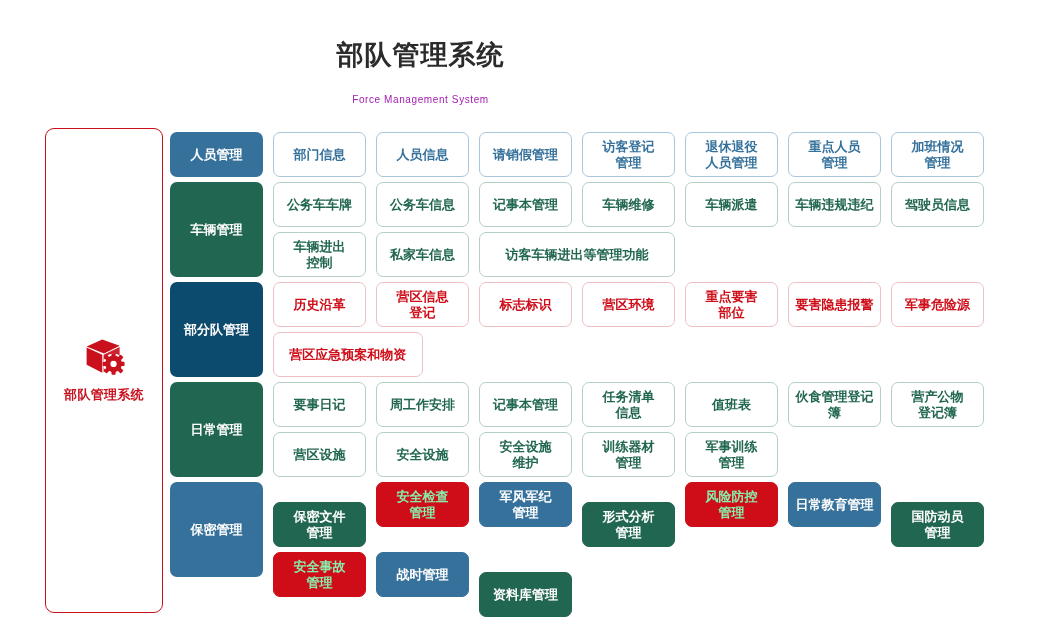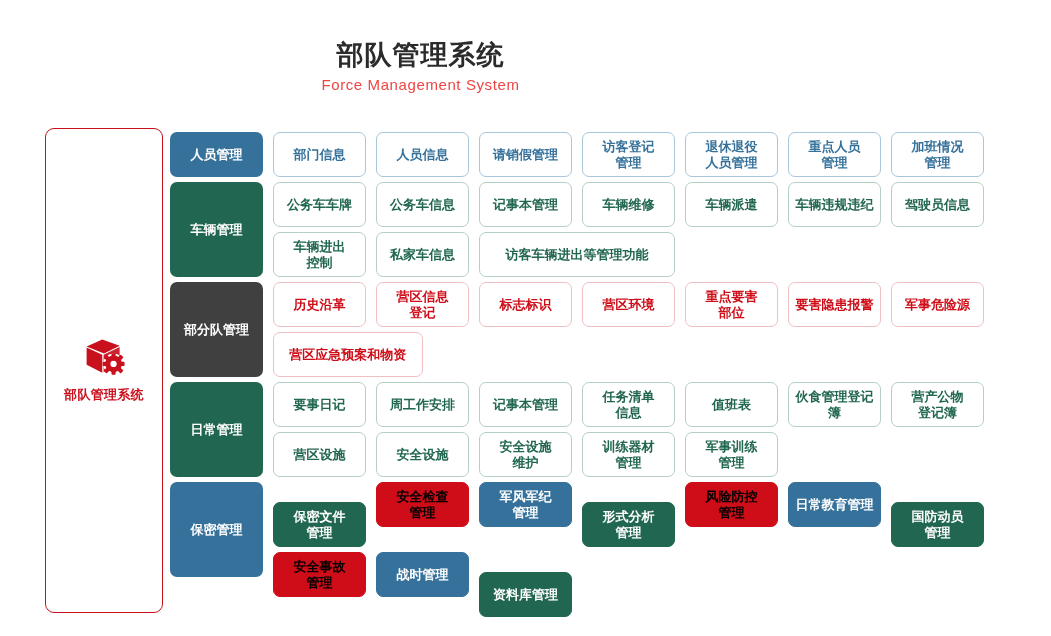--- a/index.html
+++ b/index.html
@@ -23,24 +23,24 @@
     text-align: center;
   }
   .header-title {
     font-size: 27px;
     font-weight: bold;
     color: #2b2b2b;
     letter-spacing: 1px;
     line-height: 34px;
   }
   .header-subtitle {
-    font-size: 15px;
-    color: #ef4444;
+    font-size: 10px;
+    color: #a21caf;
     letter-spacing: 0.6px;
-    margin-top: 4px;
+    margin-top: 19px;
     line-height: 18px;
   }
 
   
   .body-wrap {
     position: absolute;
     left: 0;
     top: 128px;
     width: 1051px;
     display: flex;
@@ -92,21 +92,21 @@
     justify-content: center;
     color: #ffffff;
     font-size: 13px;
     font-weight: bold;
     text-align: center;
     line-height: 16px;
     padding: 2px;
   }
   .cat-cell.blue  { background: #35719b; }
   .cat-cell.green { background: #216650; }
-  .cat-cell.red   { background: #404040; }
+  .cat-cell.red   { background: #0c4a6e; }
 
   .items-col {
     margin-left: 10px;
     flex: 1 1 auto;
     display: flex;
     flex-direction: column;
     gap: 5px;
   }
   .item-row {
     display: flex;
@@ -130,21 +130,21 @@
   }
 
   
   .tile.o-blue  { border: 1.3px solid #a9c6da; color: #35719b; }
   .tile.o-green { border: 1.3px solid #b4cfc5; color: #216650; }
   .tile.o-red   { border: 1.3px solid #eec0c4; color: #ce0d18; }
 
   
   .tile.s-blue  { background: #35719b; color: #ffffff; border: 1.3px solid #35719b; }
   .tile.s-green { background: #216650; color: #ffffff; border: 1.3px solid #216650; margin-top: 20px; }
-  .tile.s-red   { background: #ce0d18; color: #000000; border: 1.3px solid #ce0d18; }
+  .tile.s-red   { background: #ce0d18; color: #86efac; border: 1.3px solid #ce0d18; }
 
   
   .section.rows1 .cat-cell { height: 45px; }
   .section.rows2 .cat-cell { height: 95px; }
 </style>
 </head>
 <body>
 
 <div id="page">
 

